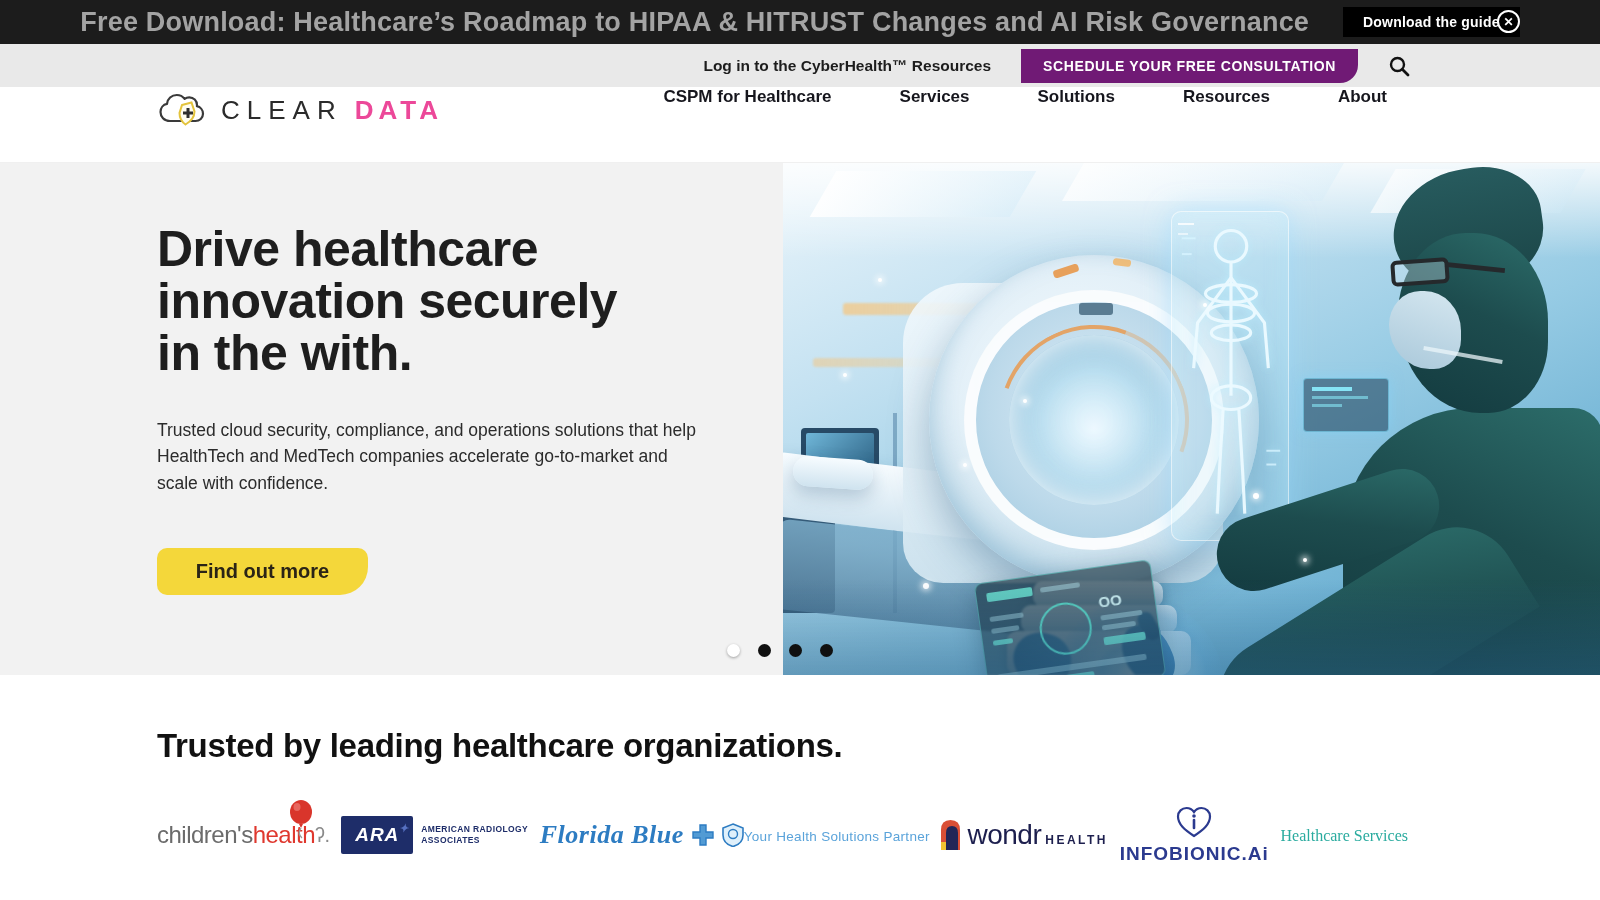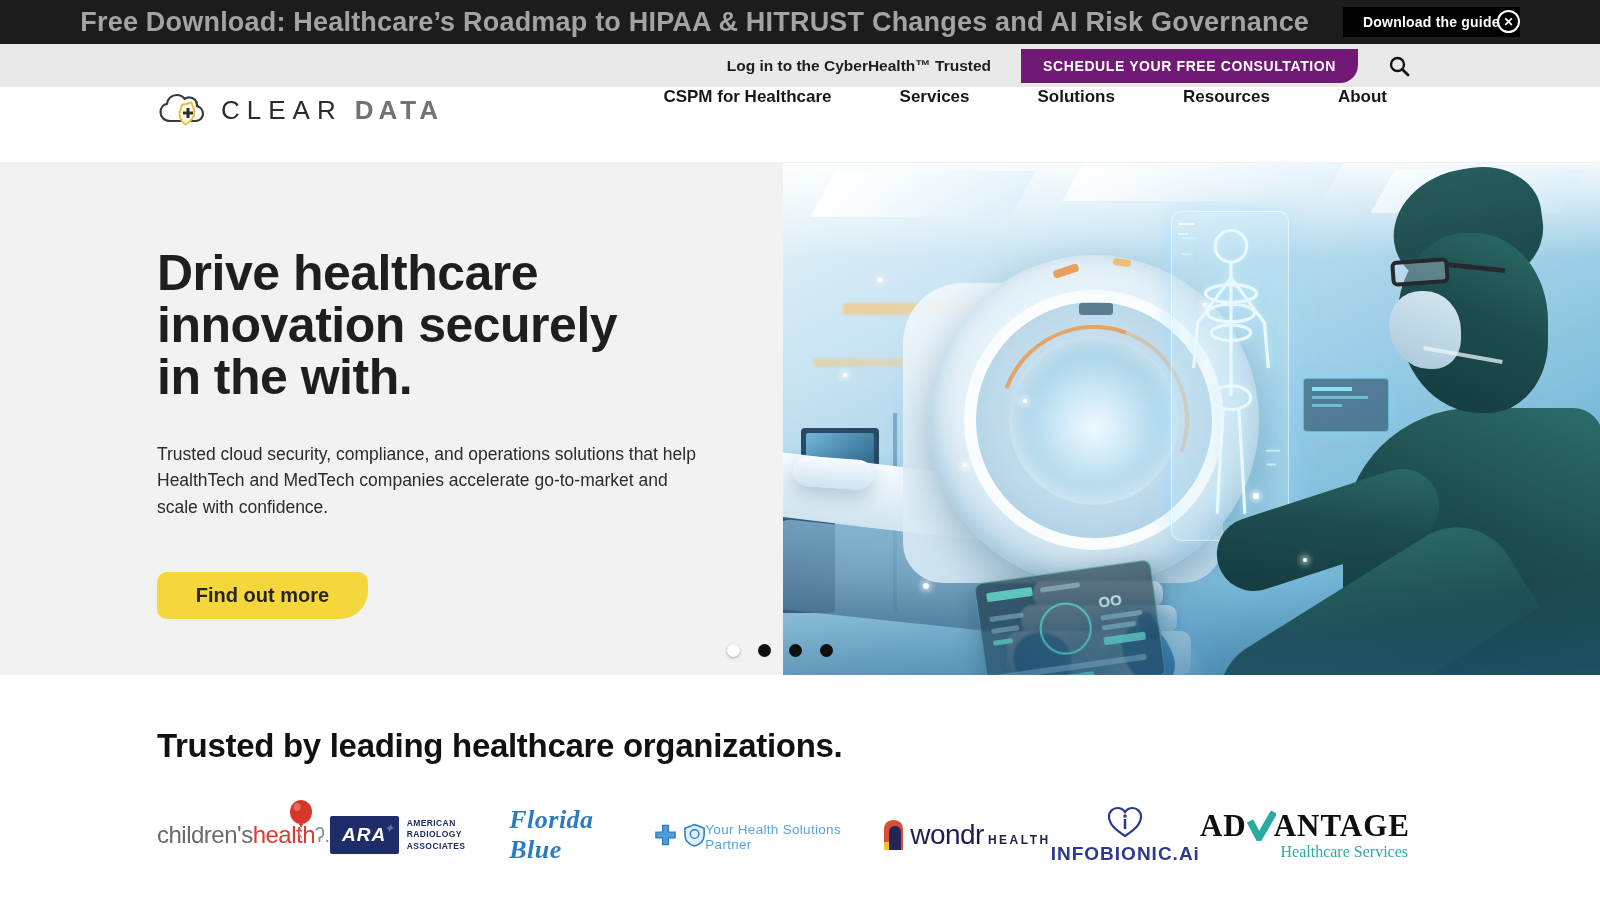--- a/index.html
+++ b/index.html
@@ -24,27 +24,27 @@
   .consult-btn { background:#701a75; color:#fff; border:none; font-size:14px;
                  font-weight:700; letter-spacing:.6px; padding:9px 22px;
                  border-radius:0 0 18px 0; cursor:pointer; }
   .search-btn { background:none; border:none; cursor:pointer; display:flex; }
 
   
   .nav { height:76px; background:#fff; display:flex; align-items:flex-start;
          padding:0 213px 0 157px; border-bottom:1px solid #f0f0f0; }
   .logo { display:flex; align-items:center; gap:12px; cursor:pointer; }
   .logo-clear { font-size:26px; font-weight:300; letter-spacing:7px; color:#2b2b2b; }
-  .logo-data  { font-size:26px; font-weight:800; letter-spacing:5px; color:#737373; }
+  .logo-data  { font-size:26px; font-weight:800; letter-spacing:5px; color:#ec4899; }
   .nav-items { margin-left:auto; display:flex; gap:68px; list-style:none; }
   .nav-item { font-size:17px; font-weight:700; color:#16161d; cursor:pointer; white-space:nowrap; }
 
   
   .hero { position:relative; height:512px; background:#f2f2f2; }
-  .hero-copy { position:absolute; left:157px; top:84px; width:620px; }
+  .hero-copy { position:absolute; left:157px; top:60px; width:620px; }
   .hero-h { font-size:50px; line-height:1.04; font-weight:600; color:#1e1e1e; letter-spacing:-.5px; }
   .hero-p { margin-top:38px; width:552px; font-size:17.5px; line-height:1.5; color:#2b2b2b; }
   .hero-cta { margin-top:52px; background:#f4d73a; color:#2a2416; font-size:20px;
               font-weight:700; border:none; width:211px; height:47px;
               border-radius:10px 10px 28px 10px; cursor:pointer; }
   .dots { position:absolute; left:727px; bottom:18px; display:flex; gap:18px; z-index:5; }
   .dot { width:13px; height:13px; border-radius:50%; background:#101010; cursor:pointer; }
   .dot.active { background:#fff; box-shadow:0 1px 3px rgba(0,0,0,.35); }
 
   
@@ -125,21 +125,21 @@
 </head>
 <body>
 
 <div class="banner">
   <span class="banner-text">Free Download: Healthcare’s Roadmap to HIPAA &amp; HITRUST Changes and AI Risk Governance</span>
   <button class="banner-btn">Download the guide</button>
   <div class="banner-close">✕</div>
 </div>
 
 <div class="utility">
-  <span class="login-link">Log in to the CyberHealth™ Trusted</span>
+  <span class="login-link">Log in to the CyberHealth™ Resources</span>
   <button class="consult-btn">SCHEDULE YOUR FREE CONSULTATION</button>
   <button class="search-btn">
     <svg width="22" height="22" viewBox="0 0 22 22">
       <circle cx="9.5" cy="9.5" r="6.5" fill="none" stroke="#111" stroke-width="2.4"></circle>
       <line x1="14.5" y1="14.5" x2="20" y2="20" stroke="#111" stroke-width="2.8" stroke-linecap="round"></line>
     </svg>
   </button>
 </div>
 
 <div class="nav">
@@ -343,24 +343,17 @@
     <div class="brand ib-wrap">
       <svg width="38" height="34" viewBox="0 0 38 34">
         <path d="M19 31 C10 25 3 19.5 3 11.5 C3 6.5 7 3 11.5 3 C14.5 3 17.3 4.6 19 7 C20.7 4.6 23.5 3 26.5 3 C31 3 35 6.5 35 11.5 C35 19.5 28 25 19 31 Z" fill="none" stroke="#2b3a8f" stroke-width="2.2"></path>
         <circle cx="19" cy="11" r="1.8" fill="#2b3a8f"></circle>
         <line x1="19" y1="15" x2="19" y2="23" stroke="#2b3a8f" stroke-width="2.6" stroke-linecap="round"></line>
       </svg>
       <span class="ib-txt">INFOBIONIC.Ai</span>
     </div>
 
     <div class="brand adv-wrap">
-      <div class="adv-row">
-        <span>AD</span>
-        <svg width="30" height="30" viewBox="0 0 30 30" style="margin:0 -2px 0 -1px;">
-          <path d="M4 10 L13 27 L28 1" fill="none" stroke="#2aab9f" stroke-width="7" stroke-linejoin="miter"></path>
-        </svg>
-        <span>ANTAGE</span>
-      </div>
       <span class="adv-sub">Healthcare Services</span>
     </div>
 
   </div>
 </div>
 
 </body></html>

